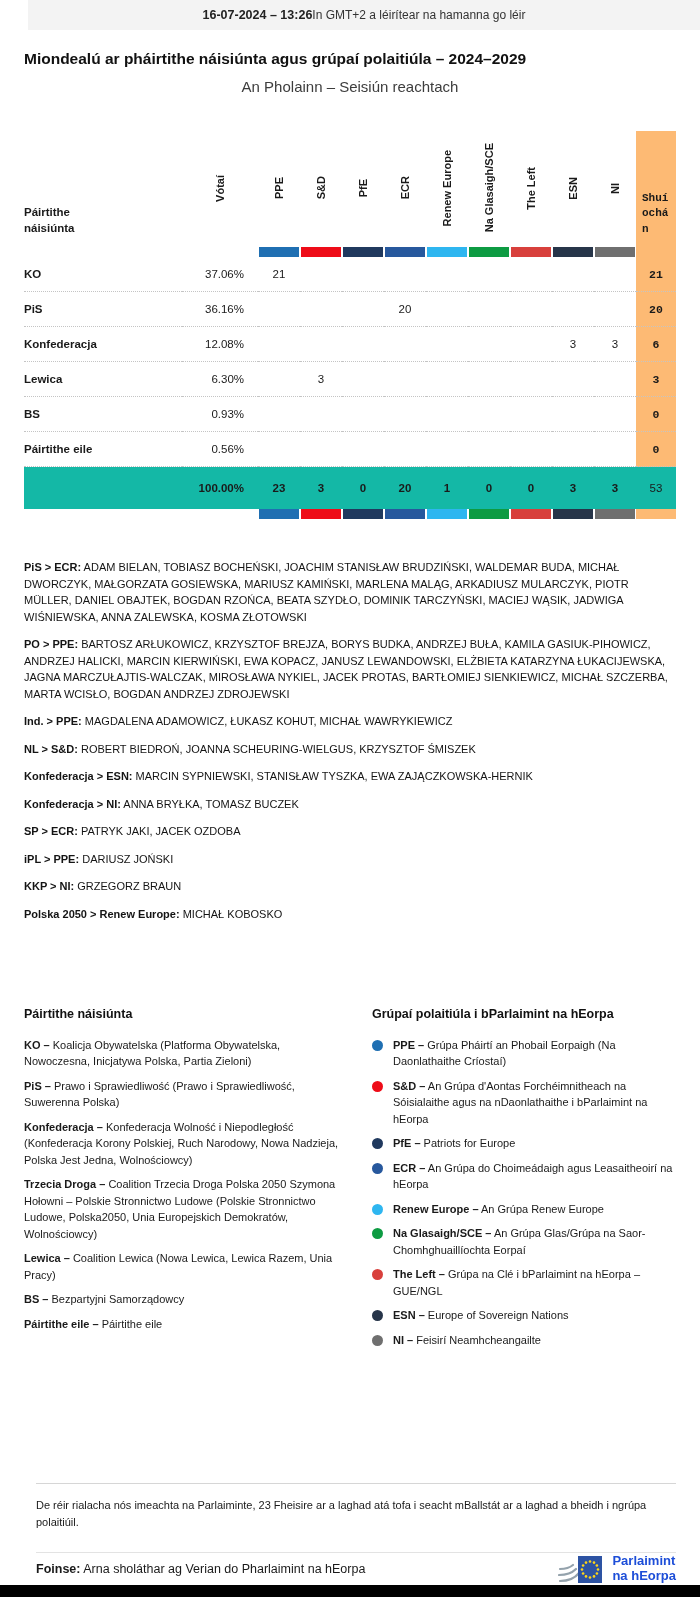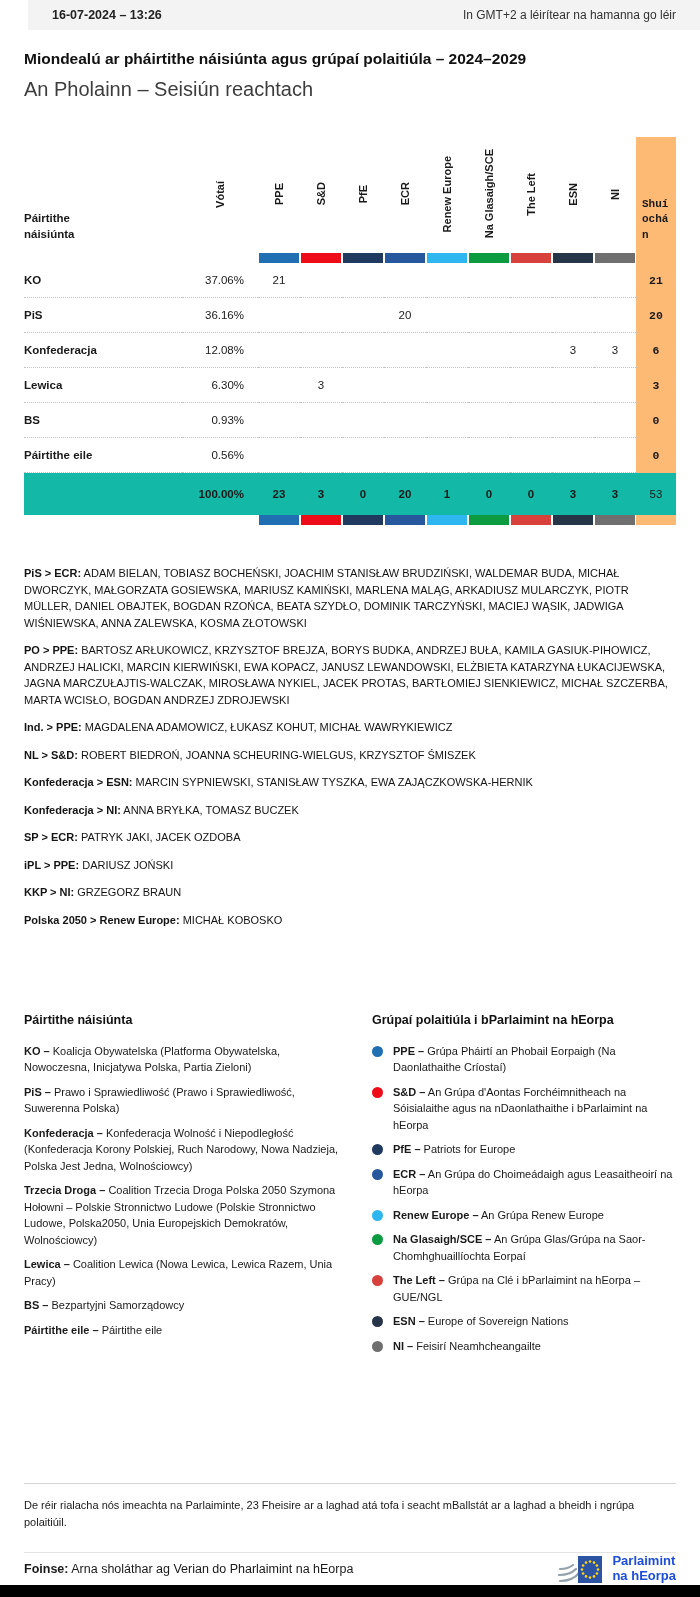--- a/index.html
+++ b/index.html
@@ -1,26 +1,26 @@
 <!DOCTYPE html>
 <html><head>
 <meta charset="utf-8">
 <style>
   * { box-sizing: border-box; margin: 0; padding: 0; }
   html,body { background: #fff; }
   body { font-family: "Liberation Sans", sans-serif; color: #1a1a1a; }
   .page { width: 700px; height: 1597px; position: relative; background: #fff; overflow: hidden; }
 
-  .topbar { height: 30px; background: #f3f3f3; display: flex; justify-content: space-between; align-items: center; padding: 0 24px; font-size: 12px; color: #222; margin-left: 28px; }
+  .topbar { height: 30px; background: #f3f3f3; display: flex; justify-content: center; align-items: center; padding: 0 24px; font-size: 12px; color: #222; margin-left: 28px; }
   .topbar .dt { font-weight: bold; font-size: 12.5px; }
   .topbar .tz { color: #333; }
 
   .titleblock { padding: 20px 24px 0; }
   .title { font-size: 15.5px; font-weight: bold; color: #111; }
-  .subtitle { font-size: 20px; font-weight: 400; color: #3d3d3d; margin-top: 10px; }
+  .subtitle { font-size: 15px; font-weight: 400; color: #3d3d3d; margin-top: 10px; text-align: center; }
 
   .tablewrap { margin: 36px 24px 0; }
   table.results { border-collapse: separate; border-spacing: 0; table-layout: fixed; width: 652px; font-size: 11.5px; color: #1a1a1a; }
   th, td { padding: 0; }
   .hdr th { height: 116px; vertical-align: middle; text-align: center; font-weight: bold; }
   .party-hdr { vertical-align: bottom !important; text-align: left !important; padding-bottom: 10px !important; }
   .ph-label { display: inline-block; width: 64px; font-size: 11.5px; font-weight: bold; line-height: 1.45; }
   .vert { writing-mode: vertical-rl; transform: rotate(180deg); white-space: nowrap; font-size: 11px; font-weight: bold; display: inline-block; }
   .seats-hdr { vertical-align: bottom !important; text-align: left !important; font-size: 11px; font-weight: bold; padding: 0 4px 10px 6px !important; word-break: break-all; line-height: 1.4; }
   .sc { background: #fdba74; font-family: Liberation Mono, monospace; }
@@ -40,21 +40,21 @@
   .members strong { font-weight: bold; }
 
   .legend { margin: 84px 24px 0; display: flex; gap: 24px; font-size: 11px; line-height: 16.5px; }
   .legend h3 { font-size: 12.5px; font-weight: bold; margin-bottom: 14px; color: #111; }
   .legend-left { width: 324px; flex: 0 0 324px; }
   .legend-right { flex: 1; }
   .legend-left p { margin-bottom: 8px; }
   .ritem { display: flex; align-items: flex-start; margin-bottom: 8px; }
   .dot { width: 11px; height: 11px; border-radius: 50%; flex: 0 0 11px; margin: 3px 10px 0 0; }
 
-  .footer-block { position: absolute; left: 0; right: 0; bottom: 12px; background: #fff; }
+  .footer-block { position: absolute; left: 12px; right: 0; bottom: 12px; background: #fff; }
   .divider { border-top: 1px solid #d6d6d6; margin: 0 24px; }
   .footnote { margin: 13px 24px 0; font-size: 11px; line-height: 16.5px; color: #1a1a1a; }
   .source-row { margin: 22px 24px 0; border-top: 1px solid #e3e3e3; display: flex; justify-content: space-between; align-items: center; }
   .source { font-size: 12.5px; color: #1a1a1a; }
   .source strong { font-weight: bold; }
   .logo { display: flex; align-items: center; gap: 8px; text-decoration: none; }
   .logo-text span { display: block; font-size: 13px; font-weight: bold; color: #1d4ed8; line-height: 1.15; }
   .bottombar { position: absolute; left: 0; right: 0; bottom: 0; height: 12px; background: #000; }
 </style>
 </head>

